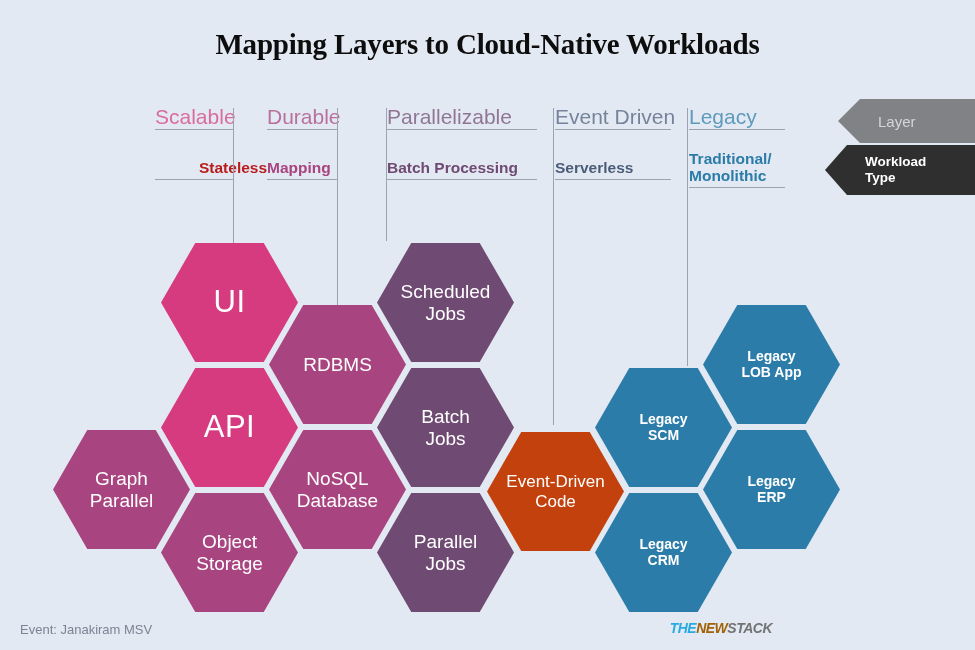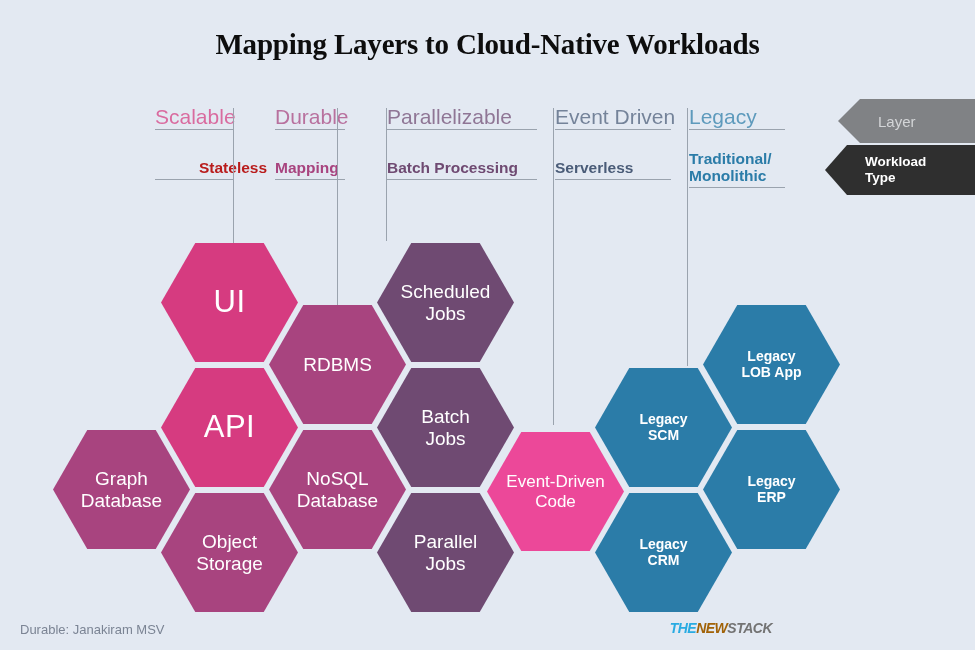--- a/index.html
+++ b/index.html
@@ -123,21 +123,21 @@
 
   <div id="title">Mapping Layers to Cloud-Native Workloads</div>
 
   <div id="headers">
       <div class="hdr-col" style="left: 155px; top: 108px; width: 78px;">
         <div class="hdr-layer" style="color: rgb(214, 59, 128); opacity: 0.72;">Scalable</div>
         <div class="hdr-rule"></div>
         <div class="hdr-work" style="color: #b91c1c; white-space: pre-line; margin-left: 44px;">Stateless</div>
         <div class="hdr-rule"></div>
       </div>
-      <div class="hdr-col" style="left: 275px; top: 108px; width: 70px;">
+      <div class="hdr-col" style="left: 267px; top: 108px; width: 70px;">
         <div class="hdr-layer" style="color: rgb(168, 68, 127); opacity: 0.72;">Durable</div>
         <div class="hdr-rule"></div>
         <div class="hdr-work" style="color: rgb(168, 68, 127); white-space: pre-line;">Mapping</div>
         <div class="hdr-rule"></div>
       </div>
       <div class="hdr-col" style="left: 387px; top: 108px; width: 150px;">
         <div class="hdr-layer" style="color: rgb(111, 74, 114); opacity: 0.72;">Parallelizable</div>
         <div class="hdr-rule"></div>
         <div class="hdr-work" style="color: rgb(111, 74, 114); white-space: pre-line;">Batch Processing</div>
         <div class="hdr-rule"></div>
@@ -170,43 +170,43 @@
   </div>
   <div id="chev-workload" class="chevron" style="background: rgb(47, 47, 47); color: rgb(255, 255, 255);">
     <span style="white-space:pre-line">Workload
 Type</span>
   </div>
 
   <div id="hexfield">
       <div class="hex s-big" style="left: 161px; top: 234px; background: rgb(214, 59, 128);">UI</div>
       <div class="hex s-big" style="left: 161px; top: 359px; background: rgb(214, 59, 128);">API</div>
       <div class="hex s-med" style="left: 53px; top: 421px; background: rgb(168, 68, 127);">Graph
-Database</div>
+Parallel</div>
       <div class="hex s-med" style="left: 269px; top: 296px; background: rgb(168, 68, 127);">RDBMS</div>
       <div class="hex s-med" style="left: 161px; top: 484px; background: rgb(168, 68, 127);">Object
 Storage</div>
       <div class="hex s-med" style="left: 269px; top: 421px; background: rgb(168, 68, 127);">NoSQL
 Database</div>
       <div class="hex s-med" style="left: 377px; top: 234px; background: rgb(111, 74, 114);">Scheduled
 Jobs</div>
       <div class="hex s-med" style="left: 377px; top: 359px; background: rgb(111, 74, 114);">Batch
 Jobs</div>
       <div class="hex s-med" style="left: 377px; top: 484px; background: rgb(111, 74, 114);">Parallel
 Jobs</div>
-      <div class="hex s-small" style="left: 487px; top: 423px; background: #ec4899;">Event-Driven
+      <div class="hex s-small" style="left: 487px; top: 423px; background: #c2410c;">Event-Driven
 Code</div>
       <div class="hex s-bold" style="left: 595px; top: 359px; background: rgb(43, 124, 168);">Legacy
 SCM</div>
       <div class="hex s-bold" style="left: 595px; top: 484px; background: rgb(43, 124, 168);">Legacy
 CRM</div>
       <div class="hex s-bold" style="left: 703px; top: 296px; background: rgb(43, 124, 168);">Legacy
 LOB App</div>
       <div class="hex s-bold" style="left: 703px; top: 421px; background: rgb(43, 124, 168);">Legacy
 ERP</div>
     </div>
 
-  <div id="source">Durable: Janakiram MSV</div>
+  <div id="source">Event: Janakiram MSV</div>
 
   <div id="logo">
     <span style="color: rgb(41, 171, 226);">THE</span><span style="color: #a16207;">NEW</span><span style="color: #737373;">STACK</span>
   </div>
 
 </div>
 
 </body></html>

